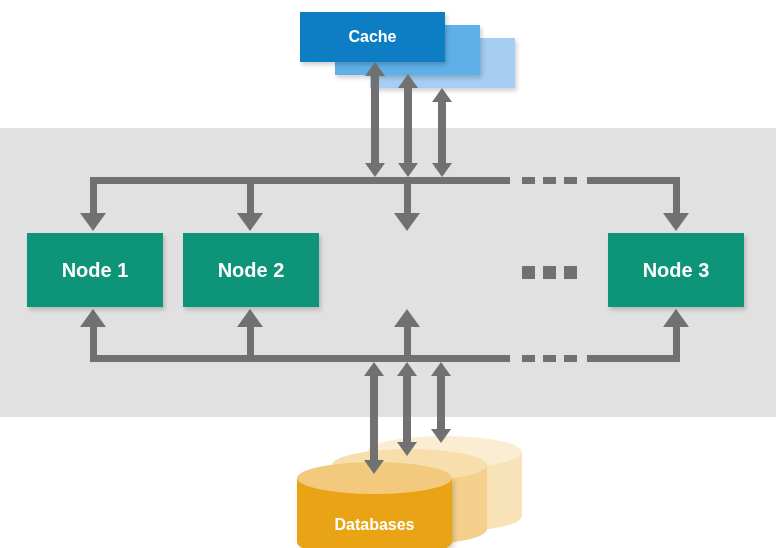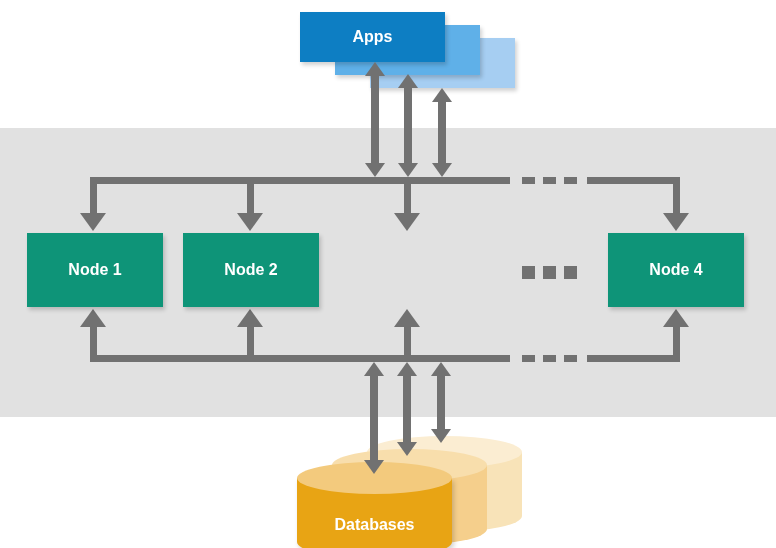--- a/index.html
+++ b/index.html
@@ -28,21 +28,21 @@
   .app-front { left:300px; top:12px; background:var(--app-front,#0d7ec3); z-index:3; }
   .app-front span { color:var(--label-text,#fff); font-weight:bold; font-size:16px; }
 
   
   .node {
     position:absolute; top:233px; width:136px; height:74px;
     background:var(--node-green,#0e9478); z-index:6;
     display:flex; align-items:center; justify-content:center;
     box-shadow:2px 3px 4px rgba(0,0,0,0.18);
   }
-  .node span { color:var(--label-text,#fff); font-weight:bold; font-size:16px; }
+  .node span { color:var(--label-text,#fff); font-weight:bold; font-size:20px; }
 
   
   .bar  { position:absolute; background:var(--arrow-gray,#717171); z-index:5; }
   .dash { position:absolute; width:13px; height:7px; background:var(--arrow-gray,#717171); z-index:5; }
   .dot  { position:absolute; width:13px; height:13px; background:var(--arrow-gray,#717171); z-index:2; }
 
   
   .head-down {
     position:absolute; width:0; height:0; z-index:5;
     border-left:13px solid transparent; border-right:13px solid transparent;
@@ -89,21 +89,21 @@
 </head>
 <body>
 
 <div class="canvas">
 
   <div class="band"></div>
 
   <div class="app-box app-back"></div>
   <div class="app-box app-mid"></div>
   <div class="app-box app-front">
-    <span>Apps</span>
+    <span>Cache</span>
   </div>
 
   <div>
     <div class="head-up-sm" style="left:365px; top:62px;"></div>
     <div class="bar" style="left:371px; top:74px;  width:8px; height:90px;"></div>
     <div class="head-down-sm" style="left:365px; top:163px;"></div>
   </div>
   <div>
     <div class="head-up-sm" style="left:398px; top:74px;"></div>
     <div class="bar" style="left:404px; top:86px;  width:8px; height:78px;"></div>
@@ -132,21 +132,21 @@
     <div class="head-down" style="left:663px; top:213px;"></div>
   </div>
 
   <div class="node" style="left:27px;">
     <span>Node 1</span>
   </div>
   <div class="node" style="left:183px;">
     <span>Node 2</span>
   </div>
   <div class="node" style="left:608px;">
-    <span>Node 4</span>
+    <span>Node 3</span>
   </div>
 
   <div>
     <div class="dot" style="left:522px; top:266px;"></div>
     <div class="dot" style="left:543px; top:266px;"></div>
     <div class="dot" style="left:564px; top:266px;"></div>
   </div>
 
   <div>
     <div class="bar" style="left:90px;  top:355px; width:420px; height:7px;"></div>

